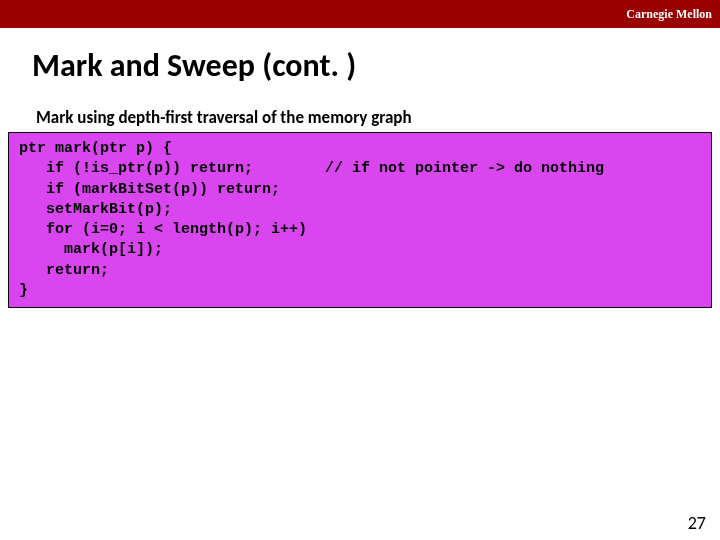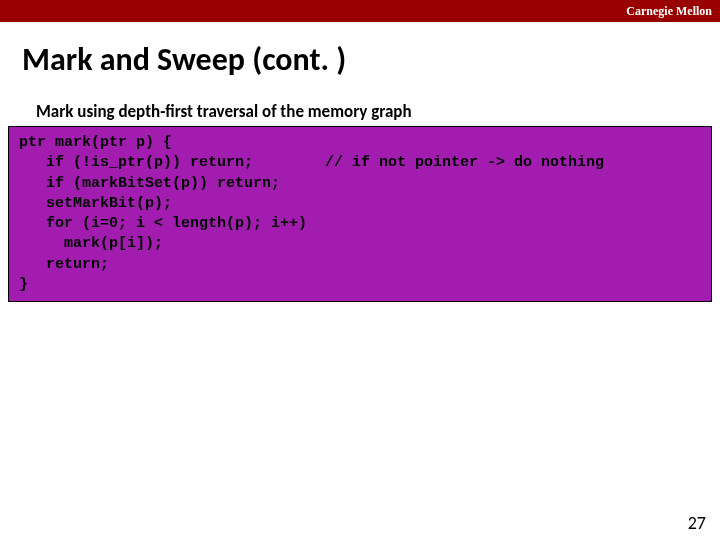--- a/index.html
+++ b/index.html
@@ -10,50 +10,50 @@
     body {
       width: 720px;
       height: 540px;
       background: #ffffff;
       font-family: Arial, Helvetica, sans-serif;
       position: relative;
       overflow: hidden;
     }
     .header-bar {
       width: 100%;
-      height: 22px;
+      height: 28px;
       background: #990000;
       display: flex;
       justify-content: flex-end;
       align-items: center;
       padding-right: 8px;
     }
     .header-label {
       color: #ffffff;
       font-size: 12px;
       font-weight: bold;
       font-family: "Times New Roman", Times, serif;
     }
     .title {
       font-size: 32px;
       font-weight: bold;
       color: #000000;
-      margin: 18px 0 0 22px;
+      margin: 18px 0 0 32px;
       font-family: Calibri, Arial, sans-serif;
     }
     .subtitle {
       font-size: 17px;
       font-weight: bold;
       color: #000000;
       margin: 22px 0 4px 36px;
       font-family: Calibri, Arial, sans-serif;
     }
     .code-box {
       margin: 0 8px 0 8px;
-      background: #a21caf;
+      background: #d946ef;
       border: 1px solid #000000;
       padding: 6px 10px;
       font-family: "Courier New", Courier, monospace;
       font-size: 15px;
       font-weight: bold;
       line-height: 1.35;
       white-space: pre;
       color: #000000;
     }
     .page-number {

